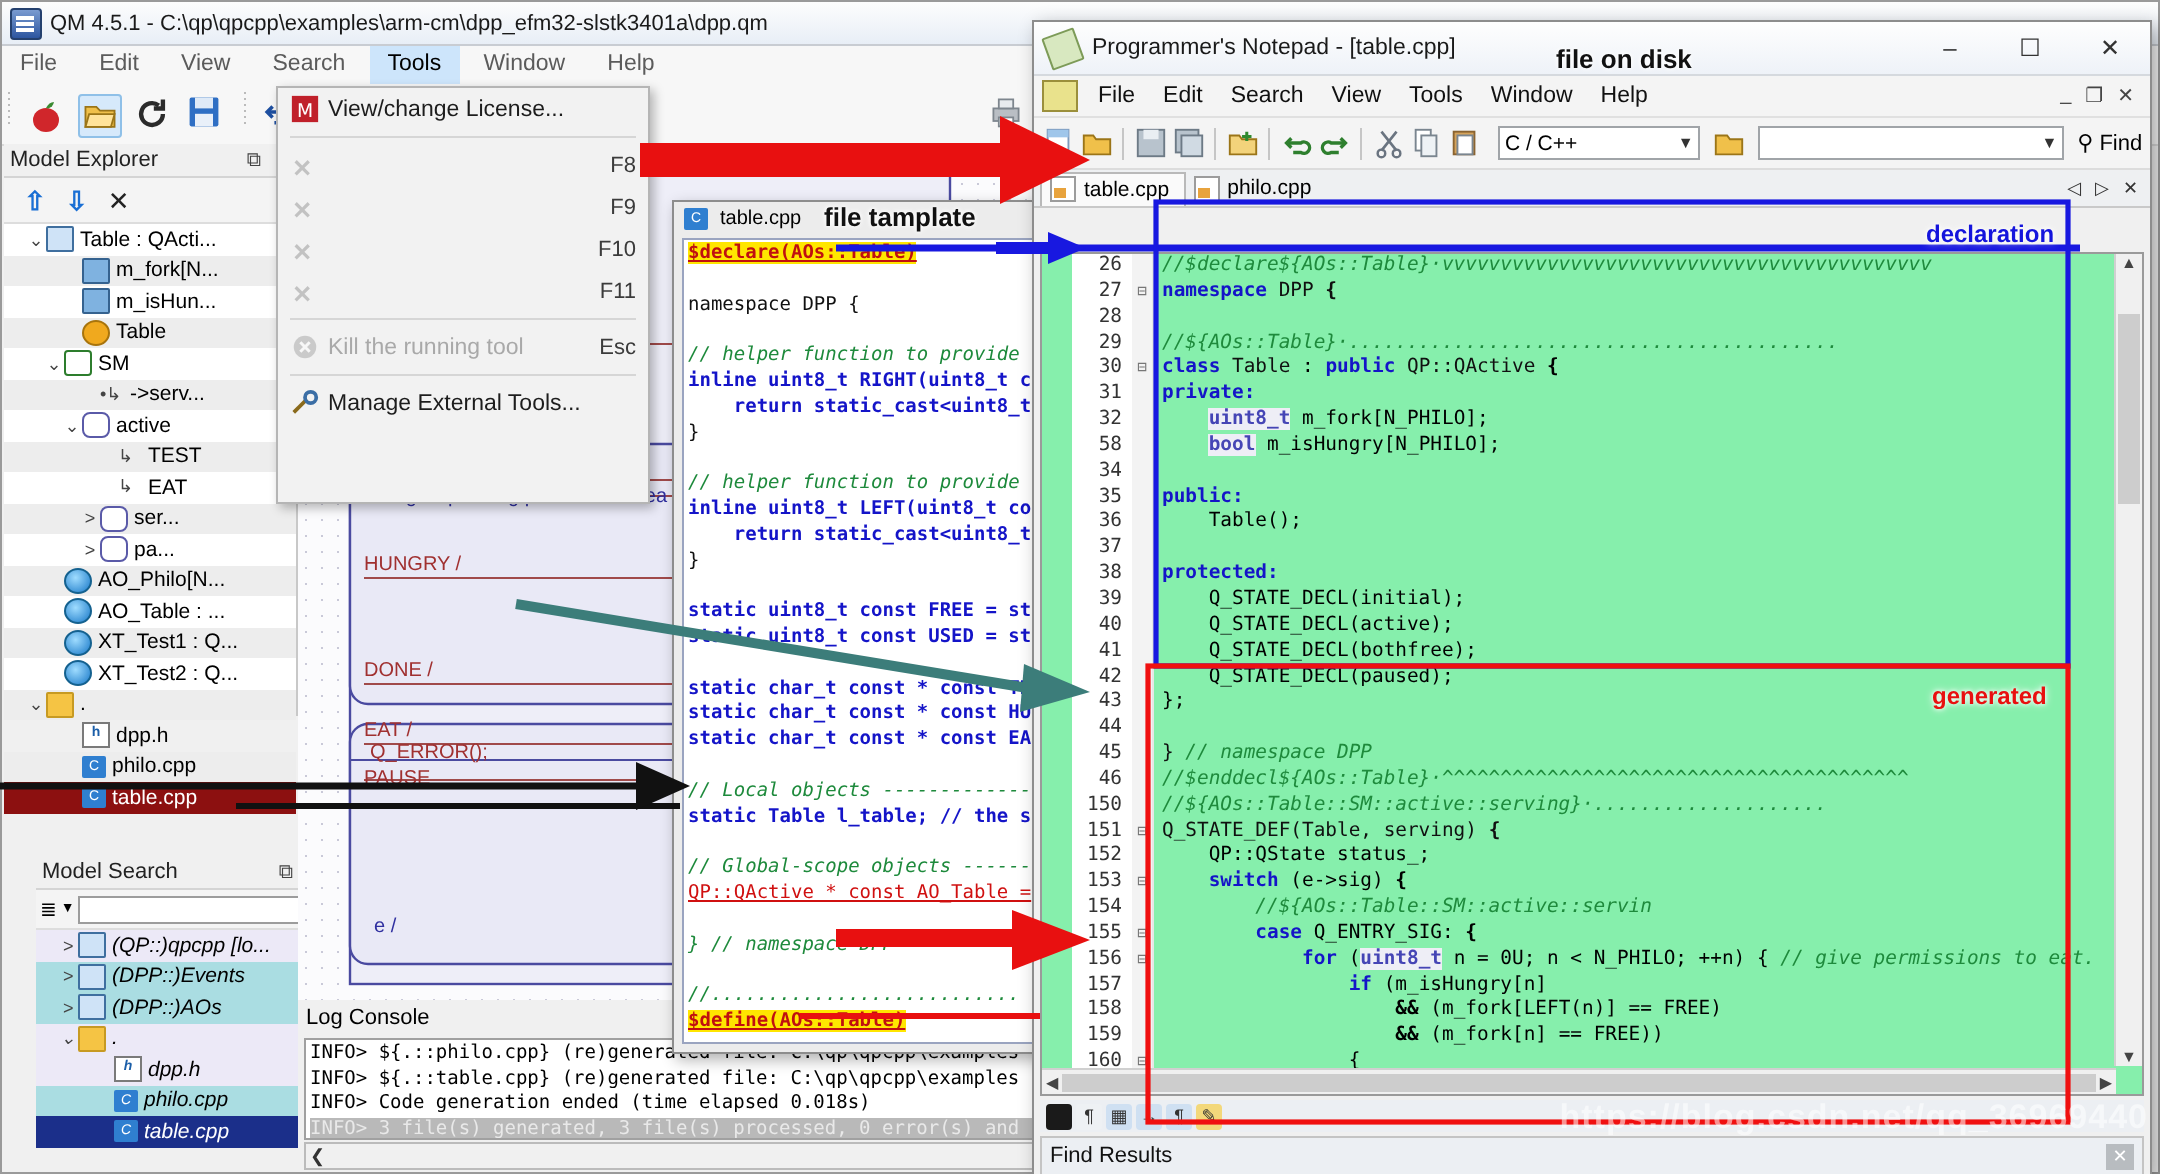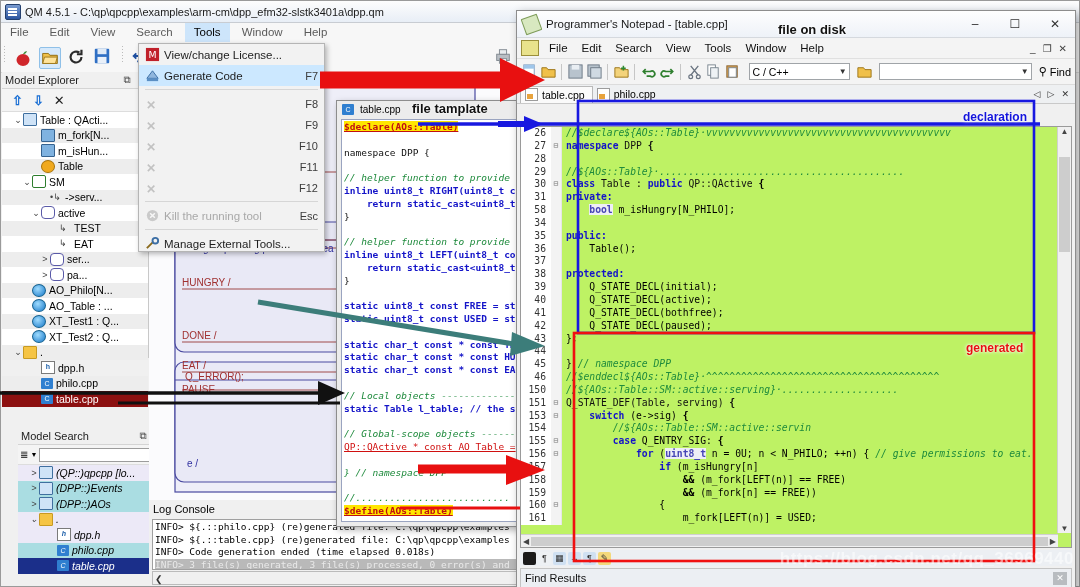--- a/index.html
+++ b/index.html
@@ -117,21 +117,21 @@
   .pgsep{width:6px;height:18px;position:relative;}
   .pgsep:after{content:"";position:absolute;left:2px;top:1px;bottom:1px;width:1px;background:#c6c6c6;}
   .combo{height:17px;background:#fff;border:1px solid #a0a4a8;display:flex;align-items:center;font-size:10.5px;padding:0 2px;box-sizing:border-box;}
   .combo .cv{flex:1;white-space:nowrap;overflow:hidden;}
   .combo .carr{font-size:8px;color:#333;}
   #pn-tabs{height:19px;background:#eef0f2;border-bottom:1px solid #c9c9c9;display:flex;align-items:center;padding-left:3px;box-sizing:border-box;}
   .pntab{height:17px;display:flex;align-items:center;gap:4px;padding:0 7px 0 4px;font-size:10.5px;box-sizing:border-box;}
   .pntab.act{background:#fafafa;border:1px solid #b9b9b9;border-bottom:none;}
   .tabico{width:11px;height:11px;background:#fff;border:1px solid #9c9c9c;position:relative;}
   .tabico:after{content:"";position:absolute;left:1px;bottom:1px;width:6px;height:5px;background:#e8a33d;}
-  #pn-code{position:absolute;left:3px;top:115px;right:3px;bottom:40px;background:#bef264;border:1px solid #9a9a9a;overflow:hidden;}
+  #pn-code{position:absolute;left:3px;top:115px;right:3px;bottom:40px;background:#86efac;border:1px solid #9a9a9a;overflow:hidden;padding-left:15px;}
   .cline{height:12.85px;display:flex;font-family:"DejaVu Sans Mono",monospace;font-size:9.7px;line-height:12.85px;white-space:pre;}
   .lnum{width:30px;flex:0 0 auto;text-align:right;padding-right:5px;color:#333;background:#fff;box-sizing:border-box;}
   .fold{width:11px;flex:0 0 auto;text-align:center;color:#777;font-size:8px;background:#f3f3f3;border-right:1px solid #e6e6e6;box-sizing:border-box;}
   .ctext{flex:1;padding-left:4px;overflow:hidden;}
   #pn-status{position:absolute;left:3px;right:3px;bottom:22px;height:16px;background:#eceff3;display:flex;align-items:center;gap:2px;padding-left:3px;box-sizing:border-box;}
   .sbic{width:13px;height:13px;border-radius:2px;}
   #pn-find{position:absolute;left:3px;right:3px;bottom:0;height:20px;background:#eceff3;border:1px solid #c4c4c4;box-sizing:border-box;display:flex;align-items:center;padding:0 4px;font-size:11px;color:#111;}
 
   
   .ann{font-weight:bold;white-space:nowrap;}
@@ -495,30 +495,20 @@
     <div class="mrow">
       <span class="micon">
         <svg width="15" height="15" viewBox="0 0 16 16" opacity="1">
           <rect x="1" y="1" width="14" height="14" fill="#c0202a"></rect>
           <text x="8" y="12" font-size="10" fill="#fff" text-anchor="middle" font-family="DejaVu Sans">M</text>
         </svg>
       </span>
       <span class="mlabel">View/change License...</span>
       <span class="mkey"></span>
     </div>
-    <div class="mrow hl">
-      <span class="micon">
-        <svg width="15" height="15" viewBox="0 0 16 16">
-          <path d="M2 11l6-8 6 8z" fill="#8fb6dd" stroke="#3b6ea5"></path>
-          <rect x="2" y="11" width="12" height="3" fill="#5b8fc4"></rect>
-        </svg>
-      </span>
-      <span class="mlabel">Generate Code</span>
-      <span class="mkey">F7</span>
-    </div>
     <div class="msep"></div>
     <div class="mrow dim">
       <span class="micon">
         <svg width="15" height="15" viewBox="0 0 16 16" opacity="0.45">
           <path d="M3 13l7-7M10 13L3 6" stroke="#8a8a8a" stroke-width="1.7" fill="none"></path>
         </svg>
       </span>
       <span class="mlabel"></span>
       <span class="mkey">F8</span>
     </div>
@@ -541,29 +531,20 @@
       <span class="mkey">F10</span>
     </div>
     <div class="mrow dim">
       <span class="micon">
         <svg width="15" height="15" viewBox="0 0 16 16" opacity="0.45">
           <path d="M3 13l7-7M10 13L3 6" stroke="#8a8a8a" stroke-width="1.7" fill="none"></path>
         </svg>
       </span>
       <span class="mlabel"></span>
       <span class="mkey">F11</span>
-    </div>
-    <div class="mrow dim">
-      <span class="micon">
-        <svg width="15" height="15" viewBox="0 0 16 16" opacity="0.45">
-          <path d="M3 13l7-7M10 13L3 6" stroke="#8a8a8a" stroke-width="1.7" fill="none"></path>
-        </svg>
-      </span>
-      <span class="mlabel"></span>
-      <span class="mkey">F12</span>
     </div>
     <div class="msep"></div>
     <div class="mrow dim">
       <span class="micon">
         <svg width="15" height="15" viewBox="0 0 16 16" opacity="0.45">
           <circle cx="8" cy="8" r="6" fill="#9a9a9a"></circle>
           <path d="M5.5 5.5l5 5M10.5 5.5l-5 5" stroke="#fff" stroke-width="1.6"></path>
         </svg>
       </span>
       <span class="mlabel">Kill the running tool</span>
@@ -695,36 +676,38 @@
     </span>
   </div>
 
   <div id="pn-code">
       <div class="cline"><span class="lnum">26</span><span class="fold"></span><span class="ctext"><span class="cm">//$declare${AOs::Table}·vvvvvvvvvvvvvvvvvvvvvvvvvvvvvvvvvvvvvvvvvv</span></span></div>
       <div class="cline"><span class="lnum">27</span><span class="fold">⊟</span><span class="ctext"><span class="kw">namespace</span><span class="pl"> DPP <b>{</b></span></span></div>
       <div class="cline"><span class="lnum">28</span><span class="fold"></span><span class="ctext"></span></div>
       <div class="cline"><span class="lnum">29</span><span class="fold"></span><span class="ctext"><span class="cm">//${AOs::Table}·..........................................</span></span></div>
       <div class="cline"><span class="lnum">30</span><span class="fold">⊟</span><span class="ctext"><span class="kw">class</span> <span class="pl">Table</span> : <span class="kw">public</span> <span class="pl">QP::QActive</span> <b>{</b></span></div>
       <div class="cline"><span class="lnum">31</span><span class="fold"></span><span class="ctext"><span class="kw">private:</span></span></div>
+      <div class="cline"><span class="lnum">32</span><span class="fold"></span><span class="ctext">    <span class="ty">uint8_t</span> m_fork[N_PHILO];</span></div>
       <div class="cline"><span class="lnum">58</span><span class="fold"></span><span class="ctext">    <span class="ty">bool</span> m_isHungry[N_PHILO];</span></div>
       <div class="cline"><span class="lnum">34</span><span class="fold"></span><span class="ctext"></span></div>
       <div class="cline"><span class="lnum">35</span><span class="fold"></span><span class="ctext"><span class="kw">public:</span></span></div>
       <div class="cline"><span class="lnum">36</span><span class="fold"></span><span class="ctext">    Table();</span></div>
       <div class="cline"><span class="lnum">37</span><span class="fold"></span><span class="ctext"></span></div>
       <div class="cline"><span class="lnum">38</span><span class="fold"></span><span class="ctext"><span class="kw">protected:</span></span></div>
       <div class="cline"><span class="lnum">39</span><span class="fold"></span><span class="ctext">    Q_STATE_DECL(initial);</span></div>
       <div class="cline"><span class="lnum">40</span><span class="fold"></span><span class="ctext">    Q_STATE_DECL(active);</span></div>
       <div class="cline"><span class="lnum">41</span><span class="fold"></span><span class="ctext">    Q_STATE_DECL(bothfree);</span></div>
       <div class="cline"><span class="lnum">42</span><span class="fold"></span><span class="ctext">    Q_STATE_DECL(paused);</span></div>
       <div class="cline"><span class="lnum">43</span><span class="fold"></span><span class="ctext">};</span></div>
       <div class="cline"><span class="lnum">44</span><span class="fold"></span><span class="ctext"></span></div>
       <div class="cline"><span class="lnum">45</span><span class="fold"></span><span class="ctext"><span class="pl">}</span><span class="cm"> // namespace DPP</span></span></div>
       <div class="cline"><span class="lnum">46</span><span class="fold"></span><span class="ctext"><span class="cm">//$enddecl${AOs::Table}·^^^^^^^^^^^^^^^^^^^^^^^^^^^^^^^^^^^^^^^^</span></span></div>
       <div class="cline"><span class="lnum">150</span><span class="fold"></span><span class="ctext"><span class="cm">//${AOs::Table::SM::active::serving}·....................</span></span></div>
       <div class="cline"><span class="lnum">151</span><span class="fold">⊟</span><span class="ctext"><span class="pl">Q_STATE_DEF(Table, serving) <b>{</b></span></span></div>
+      <div class="cline"><span class="lnum">152</span><span class="fold"></span><span class="ctext">    QP::QState status_;</span></div>
       <div class="cline"><span class="lnum">153</span><span class="fold">⊟</span><span class="ctext">    <span class="kw">switch</span> (e-&gt;sig) <b>{</b></span></div>
       <div class="cline"><span class="lnum">154</span><span class="fold"></span><span class="ctext"><span class="cm">        //${AOs::Table::SM::active::servin</span></span></div>
       <div class="cline"><span class="lnum">155</span><span class="fold">⊟</span><span class="ctext">        <span class="kw">case</span> Q_ENTRY_SIG: <b>{</b></span></div>
       <div class="cline"><span class="lnum">156</span><span class="fold">⊟</span><span class="ctext">            <span class="kw">for</span> (<span class="ty">uint8_t</span> n = 0U; n &lt; N_PHILO; ++n) { <span class="cm">// give permissions to eat.</span></span></div>
       <div class="cline"><span class="lnum">157</span><span class="fold"></span><span class="ctext">                <span class="kw">if</span> (m_isHungry[n]</span></div>
       <div class="cline"><span class="lnum">158</span><span class="fold"></span><span class="ctext">                    <b>&amp;&amp;</b> (m_fork[LEFT(n)] == FREE)</span></div>
       <div class="cline"><span class="lnum">159</span><span class="fold"></span><span class="ctext">                    <b>&amp;&amp;</b> (m_fork[n] == FREE))</span></div>
       <div class="cline"><span class="lnum">160</span><span class="fold">⊟</span><span class="ctext">                {</span></div>
       <div class="cline"><span class="lnum">161</span><span class="fold"></span><span class="ctext">                    m_fork[LEFT(n)] = USED;</span></div>
       <div style="position: absolute; right: 0px; top: 0px; bottom: 14px; width: 13px; background: rgb(240, 240, 240); border-left: 1px solid rgb(208, 208, 208);">

